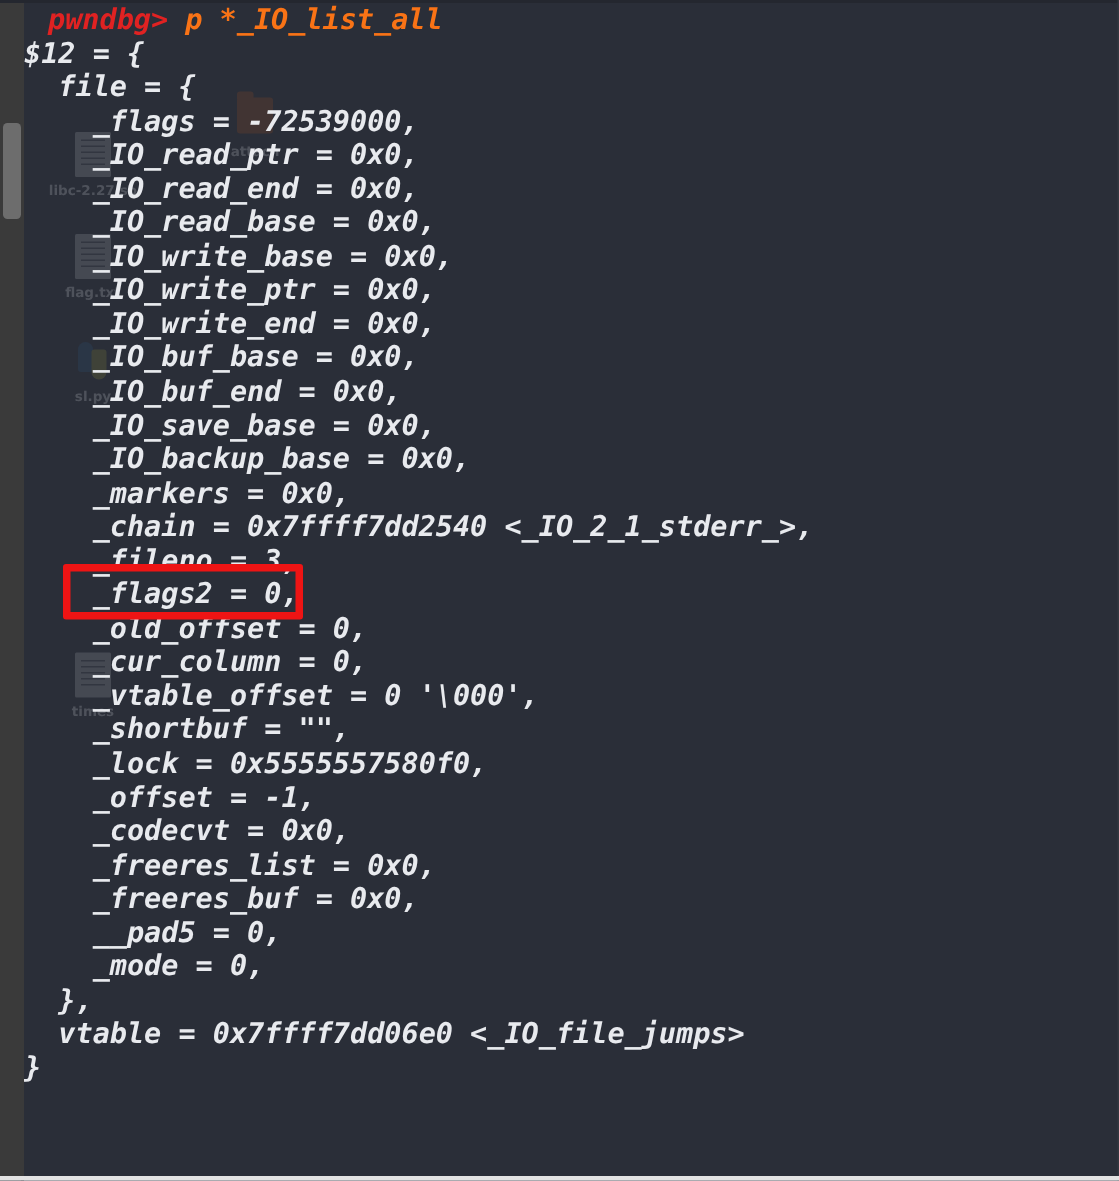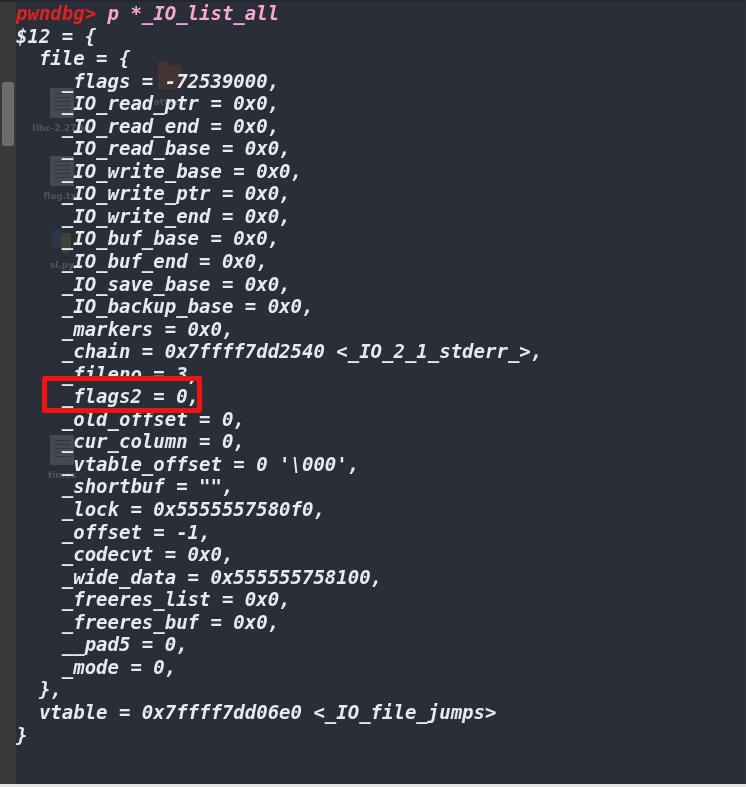--- a/index.html
+++ b/index.html
@@ -131,23 +131,24 @@
     font-size: 19px;
     font-weight: bold;
     font-style: italic;
     color: #e8eaee;
     white-space: pre;
     letter-spacing: 0px;
     padding-left: 0px;
   }
   .prompt {
     color: #e02222;
+    padding-left: 16px;
   }
   .cmd {
-    color: #f9a8d4;
+    color: #f97316;
   }
 
   
   #fileno-highlight {
     position: absolute;
     left: 42px;
     top: 376px;
     width: 150px;
     height: 27px;
     border: 5px solid #ee1414;
@@ -227,21 +228,20 @@
         <div class="line">    _chain = 0x7ffff7dd2540 &lt;_IO_2_1_stderr_&gt;,</div>
         <div class="line">    _fileno = 3,</div>
         <div class="line">    _flags2 = 0,</div>
         <div class="line">    _old_offset = 0,</div>
         <div class="line">    _cur_column = 0,</div>
         <div class="line">    _vtable_offset = 0 '\000',</div>
         <div class="line">    _shortbuf = "",</div>
         <div class="line">    _lock = 0x5555557580f0,</div>
         <div class="line">    _offset = -1,</div>
         <div class="line">    _codecvt = 0x0,</div>
-        <div class="line">    _wide_data = 0x555555758100,</div>
         <div class="line">    _freeres_list = 0x0,</div>
         <div class="line">    _freeres_buf = 0x0,</div>
         <div class="line">    __pad5 = 0,</div>
         <div class="line">    _mode = 0,</div>
         <div class="line">  },</div>
         <div class="line">  vtable = 0x7ffff7dd06e0 &lt;_IO_file_jumps&gt;</div>
         <div class="line">}</div>
       </div>
   </div>
 

